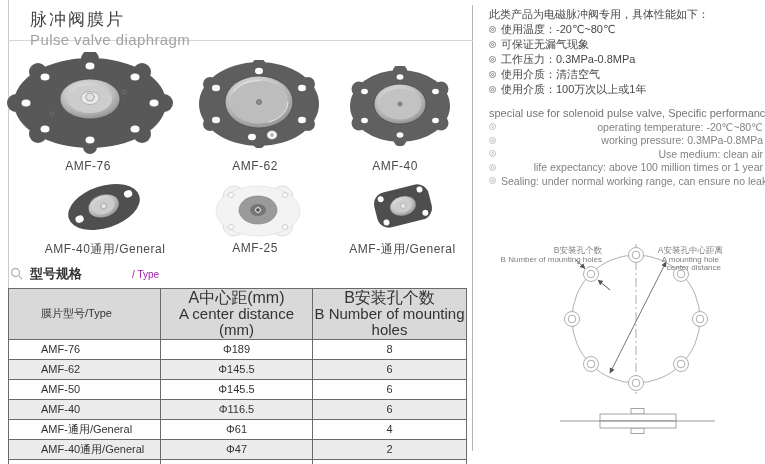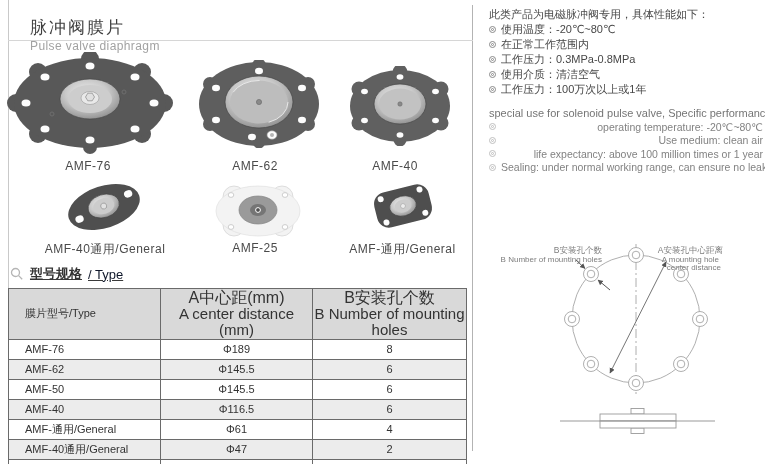--- a/index.html
+++ b/index.html
@@ -2,38 +2,38 @@
 <html><head>
 <meta charset="utf-8">
 <style>
   html,body{margin:0;padding:0;background:#fff;}
   .page{position:relative;width:765px;height:464px;background:#fff;overflow:hidden;
         font-family:"Liberation Sans","DejaVu Sans",sans-serif;color:#3a3a3a;}
   .vline-left{position:absolute;left:8px;top:0;width:1px;height:464px;background:#c9c9c9;}
   .vline-mid{position:absolute;left:472px;top:5px;width:1px;height:446px;background:#b3b3b3;}
   .hline-top{position:absolute;left:8px;top:40px;width:465px;height:1px;background:#d6d6d6;}
 
-  .title-block{position:absolute;left:30px;top:18px;}
+  .title-block{position:absolute;left:30px;top:10px;}
   .title-cn{font-size:17px;letter-spacing:2px;color:#3f3f3f;line-height:19px;}
-  .title-en{font-size:12px;color:#a2a2a2;letter-spacing:0.4px;margin-top:2px;}
+  .title-en{font-size:15px;color:#a2a2a2;letter-spacing:0.4px;margin-top:2px;}
 
   .product{position:absolute;}
   .p-label{position:absolute;font-size:12px;color:#4a4a4a;text-align:center;letter-spacing:0.5px;}
 
-  .heading{position:absolute;left:10px;top:265px;display:flex;align-items:center;gap:6px;text-decoration:underline;}
+  .heading{position:absolute;left:10px;top:265px;display:flex;align-items:center;gap:6px;}
   .heading .h-cn{font-size:13px;font-weight:bold;color:#333;}
-  .heading .h-en{font-size:13px;color:#0f172a;}
+  .heading .h-en{font-size:10px;color:#a21caf;margin-left:44px;}
 
   table.spec-table{position:absolute;left:8px;top:288px;width:458px;border-collapse:collapse;
                    table-layout:fixed;font-size:11px;color:#333;}
   .spec-table th,.spec-table td{border:1px solid #6a6a6a;padding:0;}
   .spec-table thead th{background:#d9d9d9;height:22px;font-weight:normal;line-height:1.08;}
   .spec-table tbody td{height:19px;text-align:center;}
   .spec-table tbody tr:nth-child(even){background:#ececec;}
-  .spec-table .c1{text-align:left;padding-left:16px;}
+  .spec-table .c1{text-align:left;padding-left:32px;}
   .hl1{display:block;font-size:16px;}
   .hl2{display:block;font-size:15px;}
 
   .cn-block{position:absolute;left:489px;top:7px;width:274px;font-size:11px;color:#474747;}
   .cn-intro{line-height:15px;white-space:nowrap;}
   .spec-row{display:flex;align-items:center;height:15px;white-space:nowrap;}
   .bullet{flex:none;width:7px;height:7px;border:1px solid #8a8a8a;border-radius:50%;
           position:relative;margin-right:5px;box-sizing:border-box;}
   .bullet::after{content:"";position:absolute;left:1px;top:1px;right:1px;bottom:1px;
                  border:1px solid #8a8a8a;border-radius:50%;}
@@ -198,41 +198,45 @@
   <div class="p-label" style="left:330px;top:241px;width:145px;">AMF-通用/General</div>
 
   <div class="cn-block">
     <div class="cn-intro">此类产品为电磁脉冲阀专用，具体性能如下：</div>
     <div class="spec-row">
         <span class="bullet"></span>
         <span>使用温度：-20℃~80℃</span>
       </div>
     <div class="spec-row">
         <span class="bullet"></span>
-        <span>在正常工作范围内</span>
+        <span>可保证无漏气现象</span>
       </div>
     <div class="spec-row">
         <span class="bullet"></span>
         <span>工作压力：0.3MPa-0.8MPa</span>
       </div>
     <div class="spec-row">
         <span class="bullet"></span>
         <span>使用介质：清洁空气</span>
       </div>
     <div class="spec-row">
         <span class="bullet"></span>
-        <span>工作压力：100万次以上或1年</span>
+        <span>使用介质：100万次以上或1年</span>
       </div>
   </div>
 
   <div class="en-block">
     <div class="en-intro">special use for solenoid pulse valve, Specific performance</div>
     <div class="spec-row">
         <span class="bullet"></span>
         <span>operating temperature: -20℃~80℃</span>
+      </div>
+    <div class="spec-row">
+        <span class="bullet"></span>
+        <span>working pressure: 0.3MPa-0.8MPa</span>
       </div>
     <div class="spec-row">
         <span class="bullet"></span>
         <span>Use medium: clean air</span>
       </div>
     <div class="spec-row">
         <span class="bullet"></span>
         <span>life expectancy: above 100 million times or 1 year</span>
       </div>
     <div class="spec-row">

